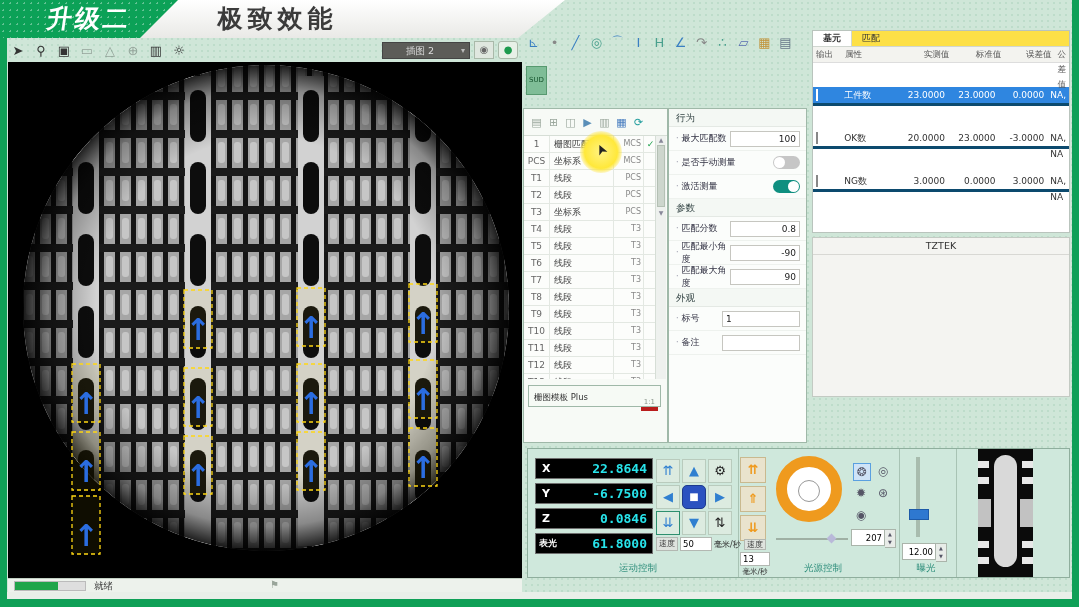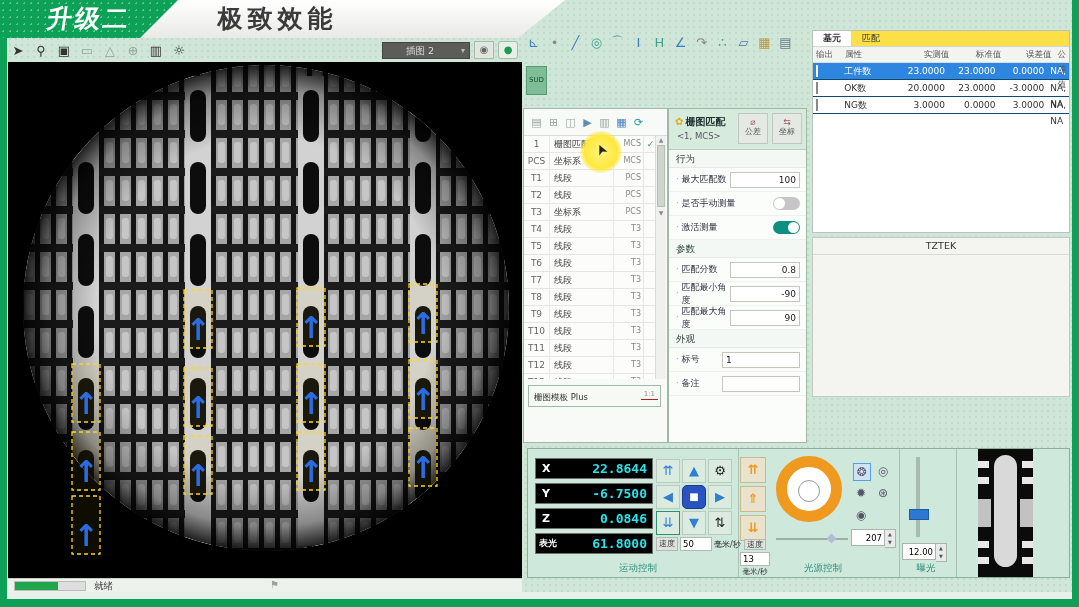--- a/index.html
+++ b/index.html
@@ -60,21 +60,21 @@
       background:#fcfdfb;}
   .f-id{width:25px;text-align:center;color:#666;border-right:1px solid #e3e8e2;}
   .f-name{flex:1;padding-left:4px;border-right:1px solid #e3e8e2;}
   .f-ref{width:27px;text-align:right;padding-right:2px;color:#888;font-size:8px;border-right:1px solid #e3e8e2;}
   .f-chk{width:13px;text-align:center;color:#1da04c;font-size:9px;}
   #feature-scroll{position:absolute;right:1px;top:27px;width:10px;height:243px;background:#eef1ee;
       border-left:1px solid #d6ded6;font-size:6px;color:#889;text-align:center;}
   #feature-scroll .thumb{margin:2px 1px;height:60px;background:#cdd6cd;border:1px solid #b4c0b4;}
   #feature-footer{position:absolute;left:4px;top:276px;width:133px;height:22px;background:#f6faf5;
       border:1px solid #9fb8a8;font-size:8.5px;color:#333;line-height:22px;padding-left:5px;box-sizing:border-box;}
-  #footer-zoom{position:absolute;right:2px;top:4px;font-size:7px;color:#8a958a;border-bottom:1px solid #b91c1c;
+  #footer-zoom{position:absolute;right:2px;top:12px;font-size:7px;color:#8a958a;border-bottom:4px solid #b91c1c;
       padding:0 3px;line-height:9px;}
   #cursor-halo{position:absolute;left:56px;top:22px;width:42px;height:42px;border-radius:50%;z-index:30;
       background:radial-gradient(circle,#fff176 10%,#ffe83a 55%,rgba(255,214,0,.15) 72%,transparent 75%);}
   #cursor-halo .ptr{position:absolute;left:15px;top:11px;color:#222;font-size:14px;transform:rotate(-115deg);}
 
   
   #props-panel{position:absolute;left:661px;top:108px;width:139px;height:335px;background:#fbfdfb;
       border:1px solid #9fb8a8;box-sizing:border-box;font-size:9.5px;color:#334;}
   #props-head{height:40px;background:#d7ebdd;border-bottom:1px solid #b9cfbf;position:relative;}
   #props-title{position:absolute;left:6px;top:6px;font-weight:bold;font-size:10px;color:#233;}
@@ -106,21 +106,21 @@
   #results-panel{position:absolute;left:805px;top:30px;width:258px;height:203px;background:#fff;
       border:1px solid #b9c4bd;box-sizing:border-box;}
   #res-tabs{height:15px;display:flex;background:#fde047;border-bottom:1px solid #d0d6d0;}
   .res-tab{padding:0 10px;font-size:9px;line-height:15px;color:#333;}
   .res-tab.active{background:#fff;border-right:1px solid #d0d6d0;font-weight:bold;}
   #res-head{display:flex;height:15px;background:#f3f3ef;border-bottom:1px solid #ddd;
       font-size:8.5px;color:#555;line-height:15px;}
   .rc{box-sizing:border-box;padding:0 3px;}
   .c0{width:30px;} .c1{width:56px;} .c2{width:58px;text-align:right;} .c3{width:54px;text-align:right;}
   .c4{width:52px;text-align:right;} .c5{flex:1;}
-  .res-row{display:flex;height:16px;line-height:16px;font-size:9px;color:#333;border-bottom:1px solid #0c4a6e;}
+  .res-row{display:flex;height:16px;line-height:16px;font-size:9px;color:#333;border-bottom:3px solid #0c4a6e;margin-top:24px;}
   .res-row.sel{background:#2f86e0;color:#fff;}
   .cbx{width:9px;height:9px;border:1px solid #888;background:#fff;margin:3px auto 0;}
   .cbx.on{background:#333;border-color:#222;}
   .res-row.sel .cbx{border-color:#fff;}
 
   
   #trace-panel{position:absolute;left:805px;top:237px;width:258px;height:160px;background:#f4f4f1;
       border:1px solid #c3cac3;box-sizing:border-box;}
   #trace-title{height:16px;line-height:16px;text-align:center;font-size:9.5px;color:#333;
       background:#ececе8;border-bottom:1px solid #d8d8d4;}
@@ -422,34 +422,20 @@
       <div id="feature-footer">
         <span>栅图模板 Plus</span>
         <span id="footer-zoom">1:1</span>
       </div>
       <div id="cursor-halo">
         <span class="ptr">➤</span>
       </div>
     </div>
 
     <div id="props-panel">
-      <div id="props-head">
-        <div id="props-title">
-          <span class="ic">✿</span><span>栅图匹配</span>
-        </div>
-        <div id="props-sub">&lt;1, MCS&gt;</div>
-        <div id="hb1" class="head-btn">
-          <span class="g">⌀</span>
-          <span>公差</span>
-        </div>
-        <div id="hb2" class="head-btn">
-          <span class="g">⇆</span>
-          <span>坐标</span>
-        </div>
-      </div>
       <div id="param-body">
           <div class="sec-h">行为</div>
           <div class="p-row">
             <span class="dot">·</span>
             <span class="lab">最大匹配数</span>
             <input class="p-input" value="100" style="">
           </div>
           <div class="p-row">
             <span class="dot">·</span>
             <span class="lab">是否手动测量</span>

